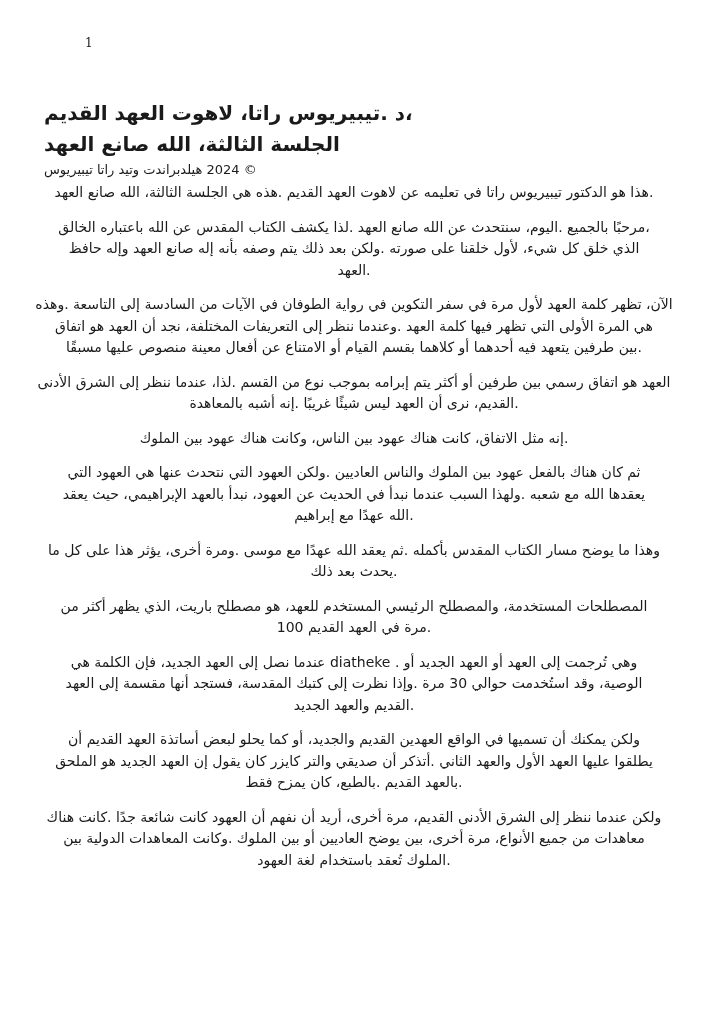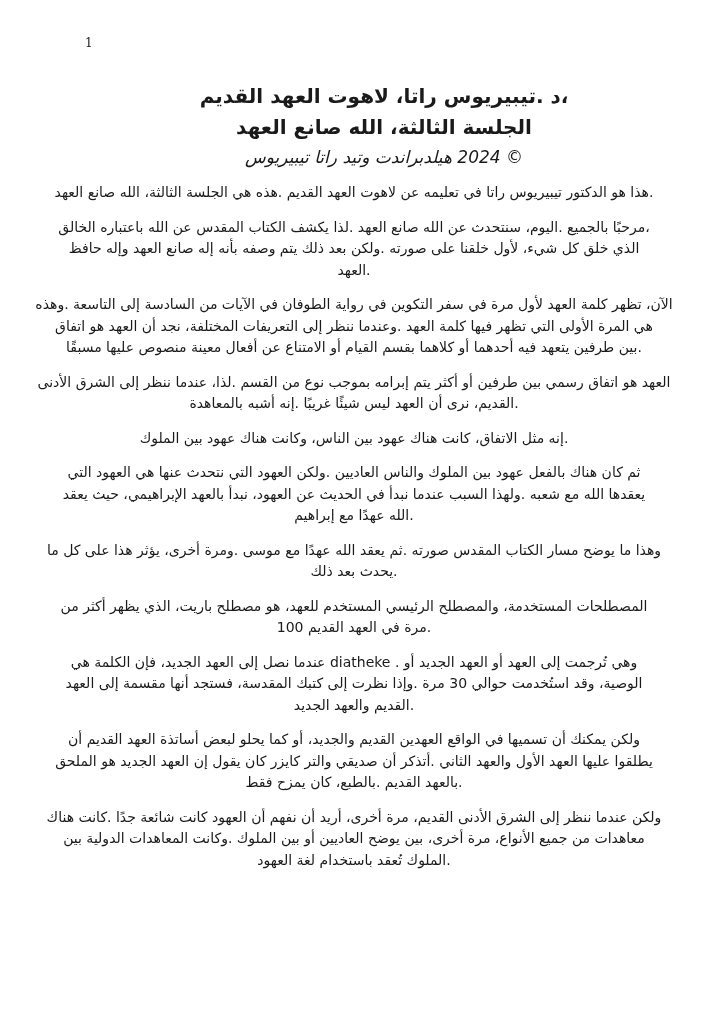--- a/index.html
+++ b/index.html
@@ -20,38 +20,36 @@
   .page-number {
     position: absolute;
     top: 36px;
     left: 85px;
     font-family: "DejaVu Serif", serif;
     font-size: 12px;
     color: #1a1a1a;
   }
   .doc-header {
     position: absolute;
-    top: 81px;
+    top: 98px;
     left: 0;
     right: 0;
-    text-align: center;
+    text-align: left;
     padding-left: 44px;
   }
   .doc-title {
     font-weight: bold;
     font-size: 20px;
     line-height: 31px;
     direction: rtl;
   }
   .doc-byline {
-    margin-top: 5px;
-    font-size: 17px;
+    font-size: 13px;
     line-height: 19px;
     direction: rtl;
-    font-style: italic;
   }
   .doc-body {
     position: absolute;
     top: 182px;
     right: 28px;
     left: 12px;
     direction: rtl;
     text-align: center;
     font-size: 14px;
     line-height: 21.5px;
@@ -98,21 +96,21 @@
       </div>
       <div class="para">
         <div class="line" dir="rtl">.إنه مثل الاتفاق، كانت هناك عهود بين الناس، وكانت هناك عهود بين الملوك</div>
       </div>
       <div class="para">
         <div class="line" dir="rtl">ثم كان هناك بالفعل عهود بين الملوك والناس العاديين .ولكن العهود التي نتحدث عنها هي العهود التي</div>
         <div class="line" dir="rtl">يعقدها الله مع شعبه .ولهذا السبب عندما نبدأ في الحديث عن العهود، نبدأ بالعهد الإبراهيمي، حيث يعقد</div>
         <div class="line" dir="rtl">.الله عهدًا مع إبراهيم</div>
       </div>
       <div class="para">
-        <div class="line" dir="rtl">وهذا ما يوضح مسار الكتاب المقدس صورته .ثم يعقد الله عهدًا مع موسى .ومرة أخرى، يؤثر هذا على كل ما</div>
+        <div class="line" dir="rtl">وهذا ما يوضح مسار الكتاب المقدس بأكمله .ثم يعقد الله عهدًا مع موسى .ومرة أخرى، يؤثر هذا على كل ما</div>
         <div class="line" dir="rtl">.يحدث بعد ذلك</div>
       </div>
       <div class="para">
         <div class="line" dir="rtl">المصطلحات المستخدمة، والمصطلح الرئيسي المستخدم للعهد، هو مصطلح باريت، الذي يظهر أكثر من</div>
         <div class="line" dir="rtl">.مرة في العهد القديم 100</div>
       </div>
       <div class="para">
         <div class="line" dir="rtl">وهي تُرجمت إلى العهد أو العهد الجديد أو . diatheke عندما نصل إلى العهد الجديد، فإن الكلمة هي</div>
         <div class="line" dir="rtl">الوصية، وقد استُخدمت حوالي 30 مرة .وإذا نظرت إلى كتبك المقدسة، فستجد أنها مقسمة إلى العهد</div>
         <div class="line" dir="rtl">.القديم والعهد الجديد</div>

